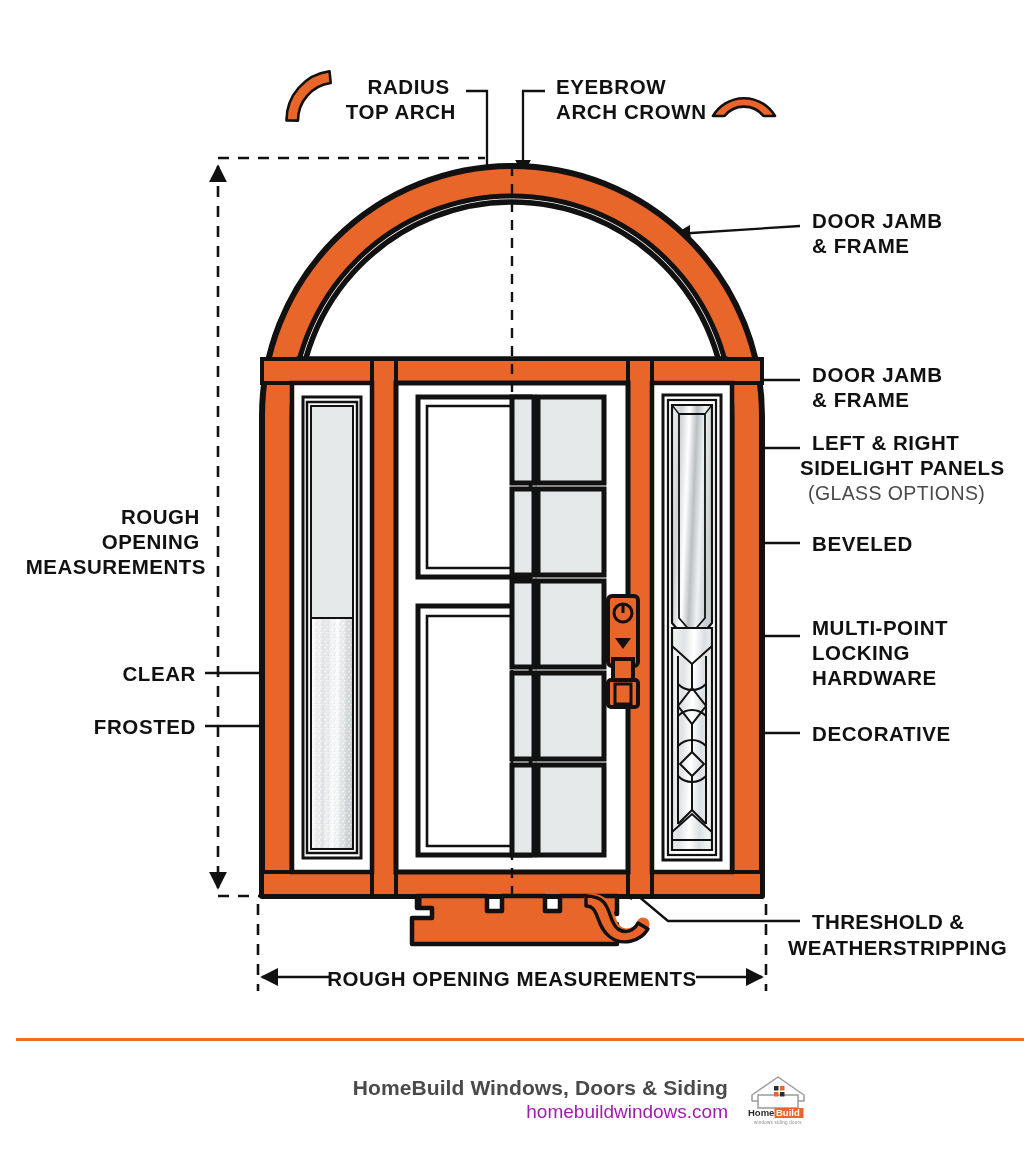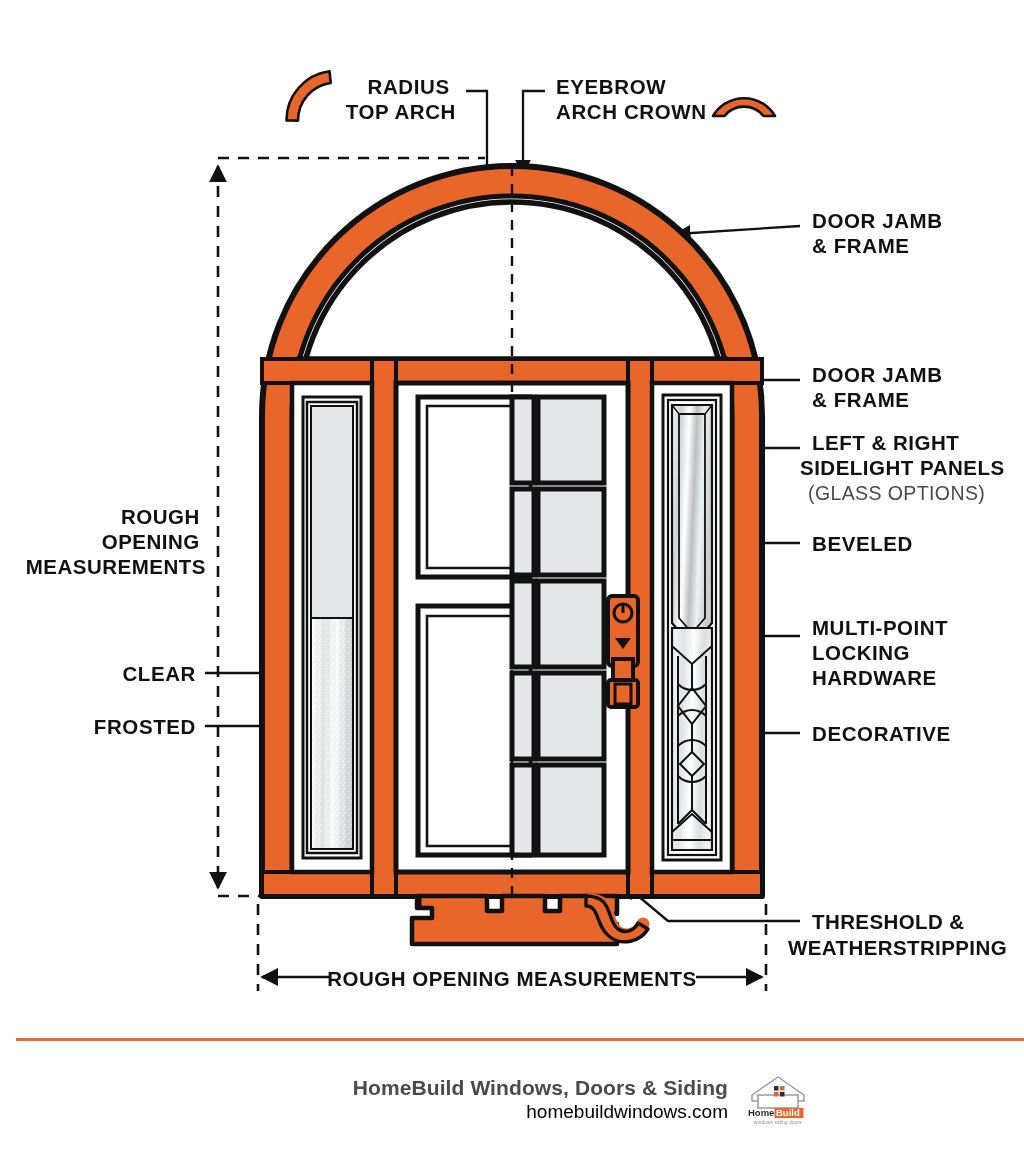--- a/index.html
+++ b/index.html
@@ -26,21 +26,21 @@
   .footer-inner{
     position:absolute;right:22px;top:36px;
     display:flex;align-items:center;gap:18px;
   }
   .footer-text{text-align:right;}
   .footer-title{
     font-size:21px;font-weight:bold;color:#4a4a4a;letter-spacing:.1px;
     line-height:1.18;white-space:nowrap;
   }
   .footer-url{
-    font-size:19px;color:#000000;line-height:1.18;white-space:nowrap;
+    font-size:19px;color:#a21caf;line-height:1.18;white-space:nowrap;
   }
   .logo{
     width:64px;height:52px;position:relative;flex:none;
   }
 </style>
 </head>
 <body>
 
 <div id="stage">
 

